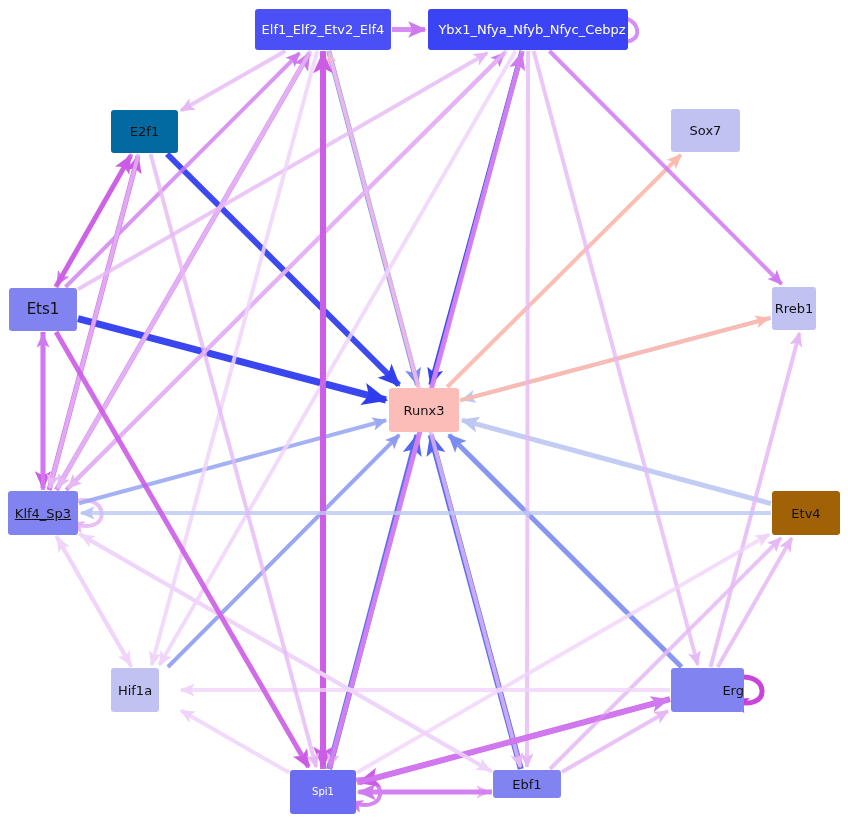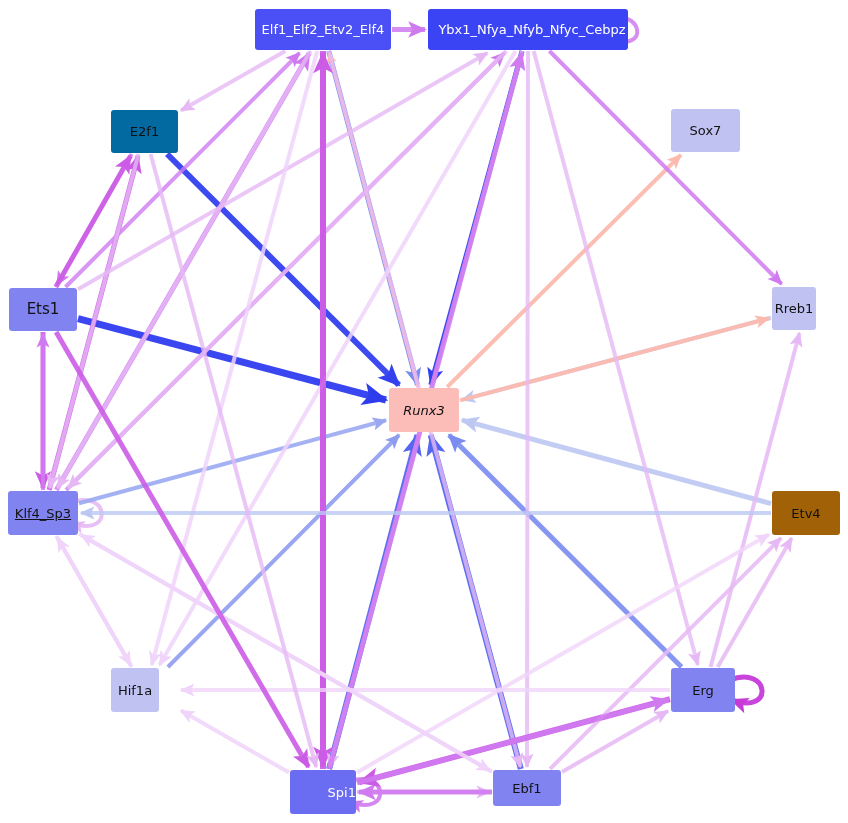--- a/index.html
+++ b/index.html
@@ -145,35 +145,35 @@
       </div>
       <div class="node" style="left: 671px; top: 109px; width: 69px; height: 43px; background: rgb(192, 194, 242); color: rgb(17, 17, 17); font-size: 13px; text-align: center;">
         <span class="lbl">Sox7</span>
       </div>
       <div class="node" style="left: 9px; top: 288px; width: 68px; height: 43px; background: rgb(129, 132, 240); color: rgb(17, 17, 17); font-size: 15px;">
         <span class="lbl">Ets1</span>
       </div>
       <div class="node" style="left: 772px; top: 287px; width: 44px; height: 43px; background: rgb(192, 194, 242); color: rgb(17, 17, 17); font-size: 13px;">
         <span class="lbl">Rreb1</span>
       </div>
-      <div class="node" style="left: 389px; top: 388px; width: 70px; height: 44px; background: rgb(252, 188, 184); color: rgb(17, 17, 17); font-size: 13px; font-style: italic;">
+      <div class="node" style="left: 389px; top: 388px; width: 70px; height: 44px; background: rgb(252, 188, 184); color: rgb(17, 17, 17); font-size: 13px;">
         <span class="lbl">Runx3</span>
       </div>
       <div class="node" style="left: 8px; top: 491px; width: 70px; height: 44px; background: rgb(129, 132, 240); color: rgb(17, 17, 17); font-size: 13px; text-decoration: underline;">
         <span class="lbl">Klf4_Sp3</span>
       </div>
       <div class="node" style="left: 772px; top: 491px; width: 68px; height: 44px; background: #a16207; color: rgb(17, 17, 17); font-size: 13px;">
         <span class="lbl">Etv4</span>
       </div>
       <div class="node" style="left: 111px; top: 668px; width: 48px; height: 44px; background: rgb(192, 194, 242); color: rgb(17, 17, 17); font-size: 13px;">
         <span class="lbl">Hif1a</span>
       </div>
-      <div class="node" style="left: 671px; top: 668px; width: 64px; height: 44px; background: rgb(129, 132, 240); color: rgb(17, 17, 17); font-size: 13px;">
+      <div class="node" style="left: 671px; top: 668px; width: 73px; height: 44px; background: rgb(129, 132, 240); color: rgb(17, 17, 17); font-size: 13px; justify-content: flex-end;">
         <span class="lbl">Erg</span>
       </div>
-      <div class="node" style="left: 290px; top: 770px; width: 66px; height: 44px; background: rgb(106, 108, 242); color: rgb(255, 255, 255); font-size: 13px; justify-content: flex-end;">
+      <div class="node" style="left: 290px; top: 770px; width: 66px; height: 44px; background: rgb(106, 108, 242); color: rgb(255, 255, 255); font-size: 10px;">
         <span class="lbl">Spi1</span>
       </div>
-      <div class="node" style="left: 493px; top: 770px; width: 68px; height: 36px; background: rgb(129, 132, 240); color: rgb(17, 17, 17); font-size: 13px;">
+      <div class="node" style="left: 493px; top: 770px; width: 68px; height: 28px; background: rgb(129, 132, 240); color: rgb(17, 17, 17); font-size: 13px;">
         <span class="lbl">Ebf1</span>
       </div>
     </div>
 </div>
 
 </body></html>

